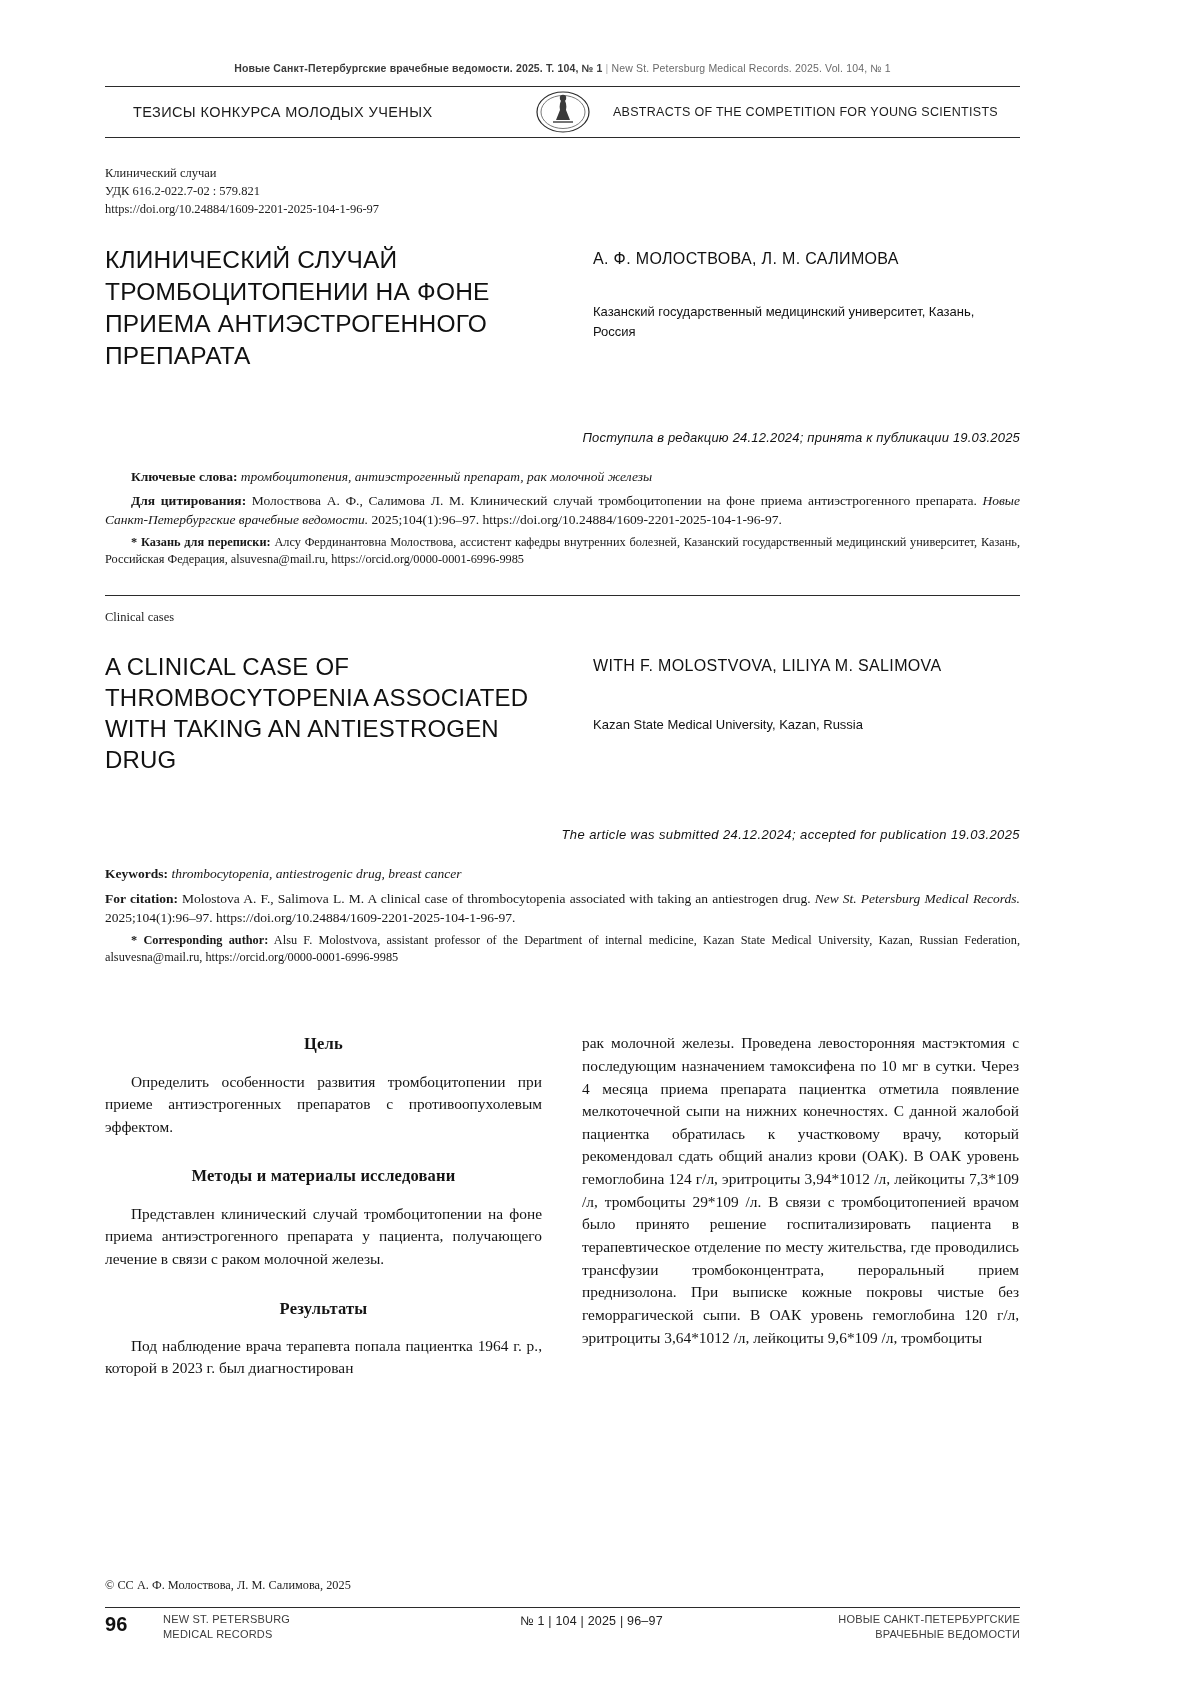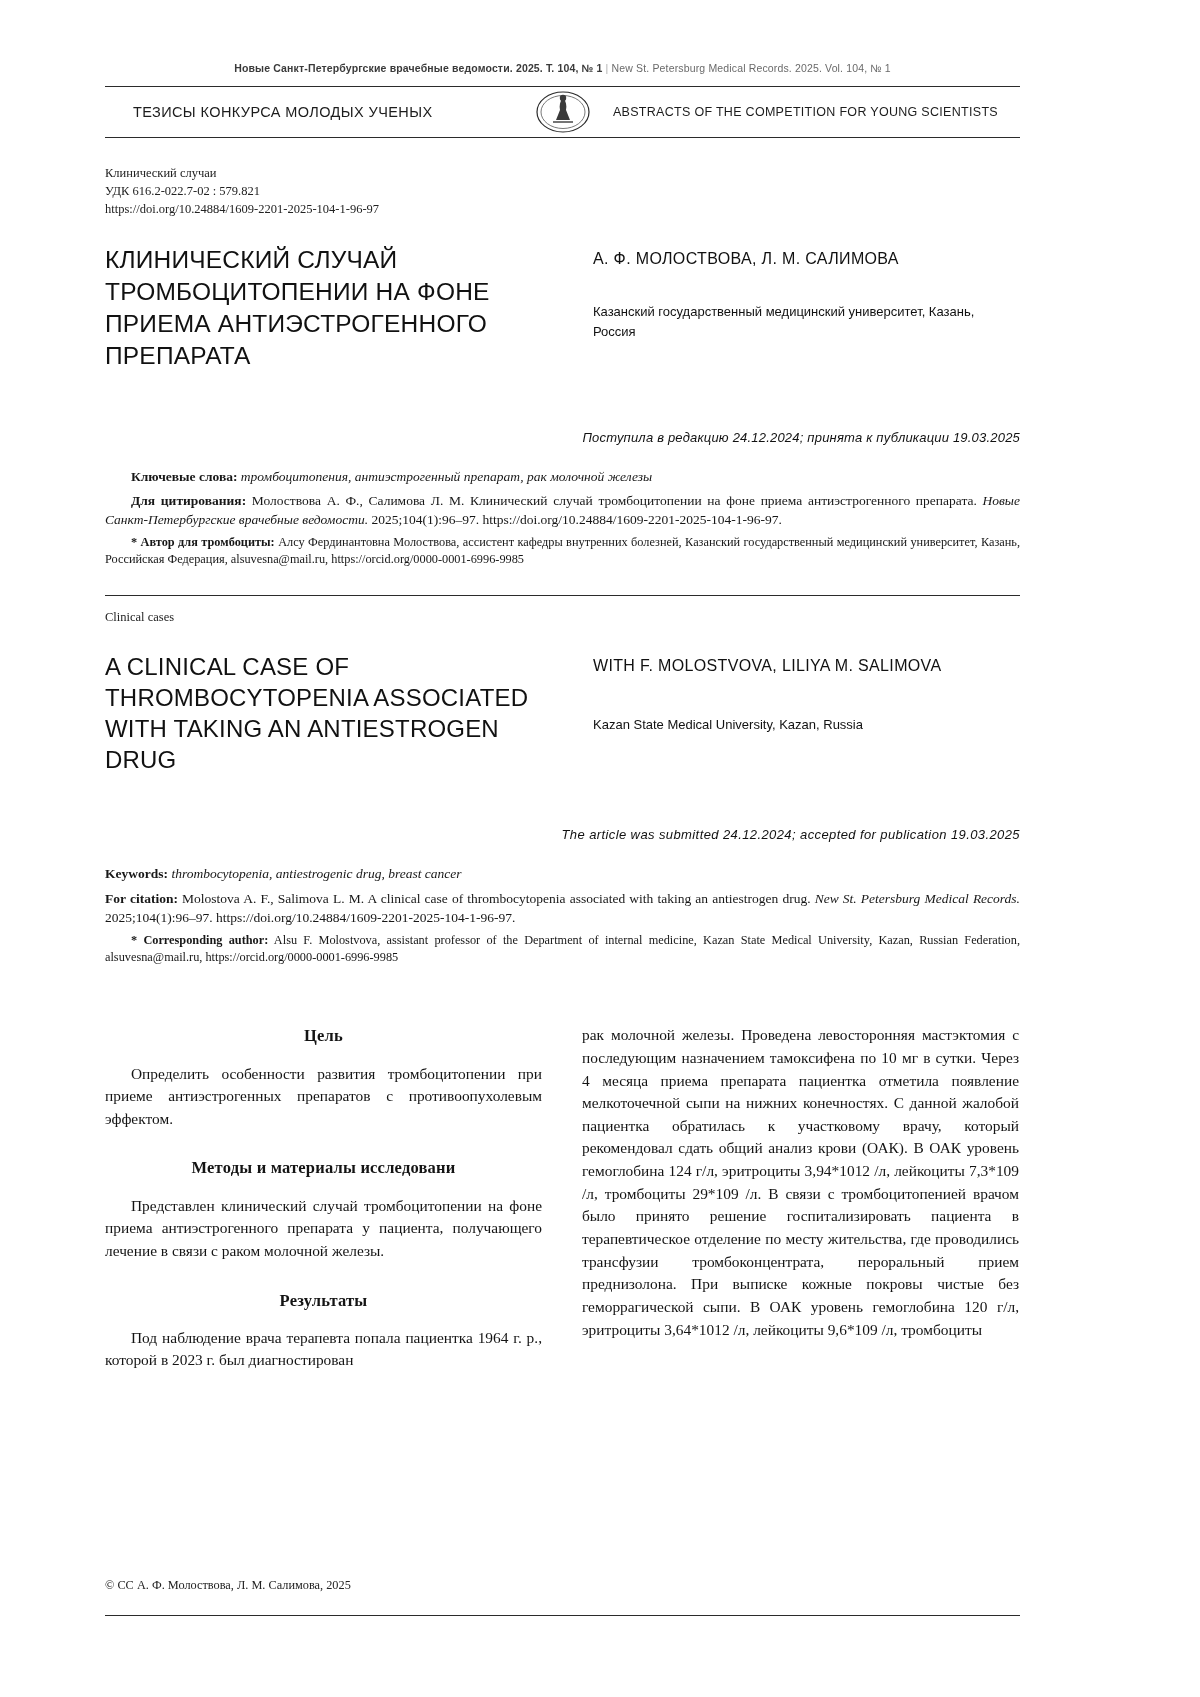--- a/index.html
+++ b/index.html
@@ -153,41 +153,42 @@
     display: flex;
     gap: 40px;
     font-family: "Liberation Serif", serif;
   }
   .col {
     width: 437px;
     font-size: 15.4px;
     line-height: 1.47;
     text-align: justify;
     color: #141414;
+    margin-top: 8px;
   }
   .col h2 {
     margin: 0 0 14px 0;
     text-align: center;
     font-size: 16.5px;
     font-weight: bold;
     letter-spacing: 0.2px;
   }
   .col h2.spaced { margin-top: 26px; }
   .col p { margin: 0 0 14px 0; text-indent: 26px; }
 
   
   .copyright {
     position: absolute;
     left: 105px;
     top: 1578px;
     width: 915px;
     font-family: "Liberation Serif", serif;
     font-size: 12.3px;
     color: #222;
-    padding-bottom: 22px;
+    padding-bottom: 14px;
     border-bottom: 1px solid #2b2b2b;
   }
   .footer {
     position: absolute;
     left: 105px;
     top: 1612px;
     width: 915px;
     display: flex;
     align-items: flex-start;
     font-size: 11px;
@@ -262,21 +263,21 @@
 
     <div class="block">
       <p>
         <b>Ключевые слова:</b>
         <i>тромбоцитопения,  антиэстрогенный препарат, рак молочной железы</i>
       </p>
       <p>
         <b>Для цитирования:</b><span> Молоствова А. Ф., Салимова Л. М. Клинический случай тромбоцитопении на фоне приема антиэстрогенного препарата. </span><i>Новые Санкт-Петербургские врачебные ведомости.</i><span> 2025;104(1):96–97. https://doi.org/10.24884/1609-2201-2025-104-1-96-97.</span>
       </p>
       <p class="small">
-        <b>* Автор для тромбоциты:</b><span> Алсу Фердинантовна Молоствова, ассистент кафедры внутренних болезней, Казанский государственный медицинский университет, Казань, Российская Федерация, alsuvesna@mail.ru, https://orcid.org/0000-0001-6996-9985</span>
+        <b>* Казань для переписки:</b><span> Алсу Фердинантовна Молоствова, ассистент кафедры внутренних болезней, Казанский государственный медицинский университет, Казань, Российская Федерация, alsuvesna@mail.ru, https://orcid.org/0000-0001-6996-9985</span>
       </p>
     </div>
 
     <div class="rule"></div>
     <div class="clinical-label">Clinical cases</div>
 
     <div class="title-row">
       <div class="title-col">
         <h1 class="title en">A CLINICAL CASE OF THROMBOCYTOPENIA ASSOCIATED WITH TAKING AN ANTIESTROGEN DRUG</h1>
       </div>
@@ -312,13 +313,25 @@
       </div>
       <div class="col">
         <p class="noind" style="text-indent:0">рак молочной железы. Проведена левосторонняя мастэктомия с последующим назначением тамоксифена по 10 мг в сутки. Через 4 месяца приема препарата пациентка отметила появление мелкоточечной сыпи на нижних конечностях. С данной жалобой пациентка обратилась к участковому врачу, который рекомендовал сдать общий анализ крови (ОАК). В ОАК уровень гемоглобина 124 г/л, эритроциты 3,94*1012 /л, лейкоциты 7,3*109 /л, тромбоциты 29*109 /л. В связи с тромбоцитопенией врачом было принято решение госпитализировать пациента в терапевтическое отделение по месту жительства, где проводились трансфузии тромбоконцентрата, пероральный прием преднизолона. При выписке кожные покровы чистые без геморрагической сыпи. В ОАК уровень гемоглобина 120 г/л, эритроциты 3,64*1012  /л, лейкоциты 9,6*109 /л, тромбоциты</p>
       </div>
     </div>
 
   </div>
 
   <div class="copyright">© СС А. Ф. Молоствова, Л. М. Салимова, 2025</div>
 
+  <div class="footer">
+    <div class="pageno">96</div>
+    <div class="foot-journal">
+      <div>NEW ST. PETERSBURG</div>
+      <div>MEDICAL RECORDS</div>
+    </div>
+    <div class="foot-center">№ 1 | 104 | 2025 | 96–97</div>
+    <div class="foot-right">
+      <div>НОВЫЕ САНКТ-ПЕТЕРБУРГСКИЕ</div>
+      <div>ВРАЧЕБНЫЕ ВЕДОМОСТИ</div>
+    </div>
+  </div>
 </div>
 
 </body></html>

